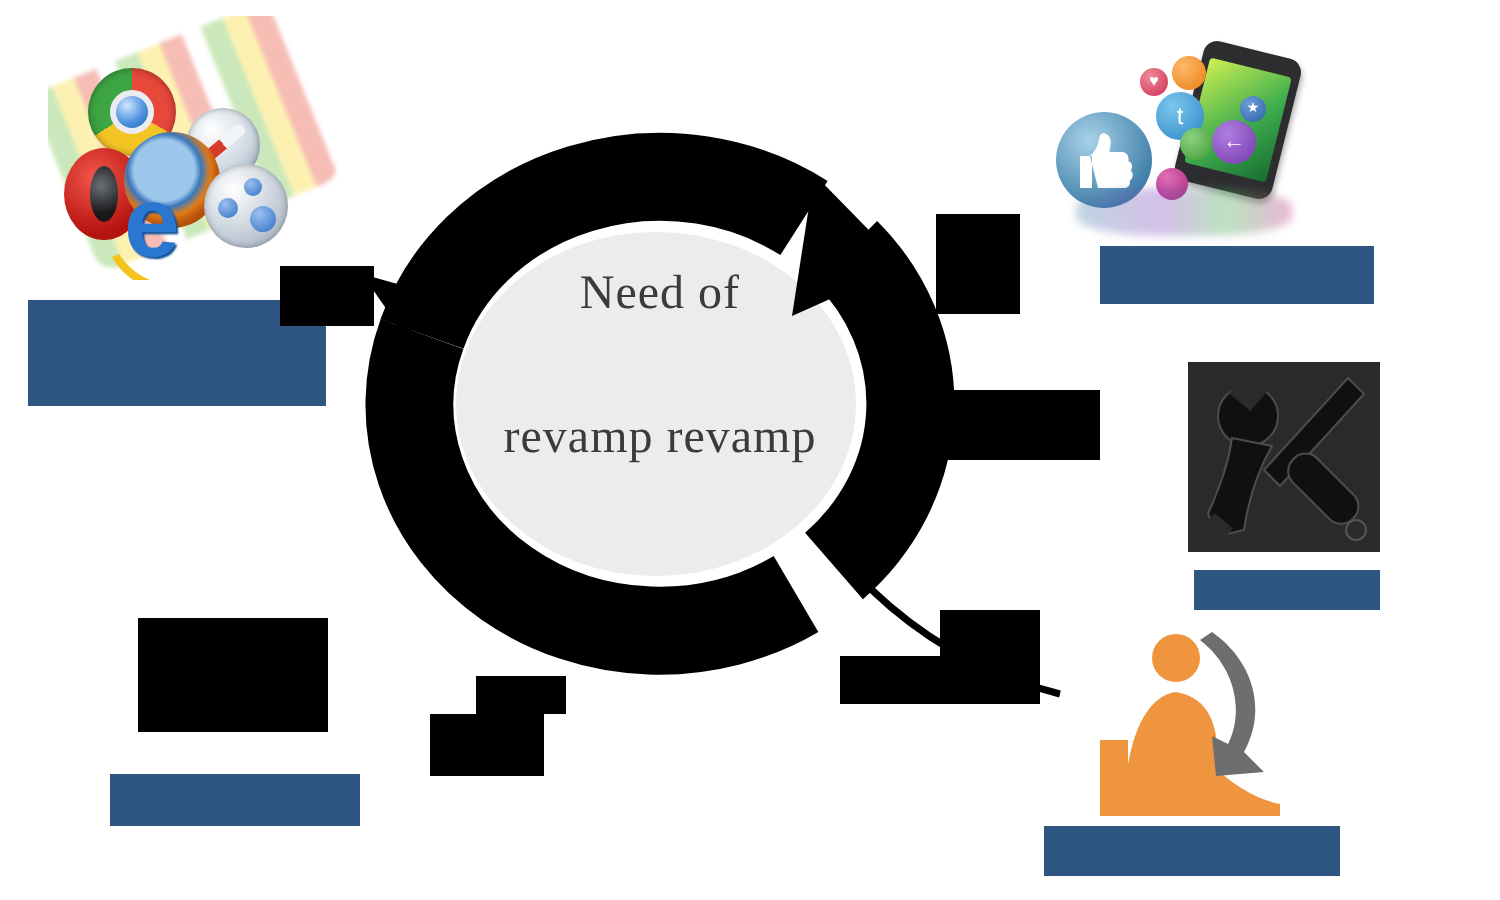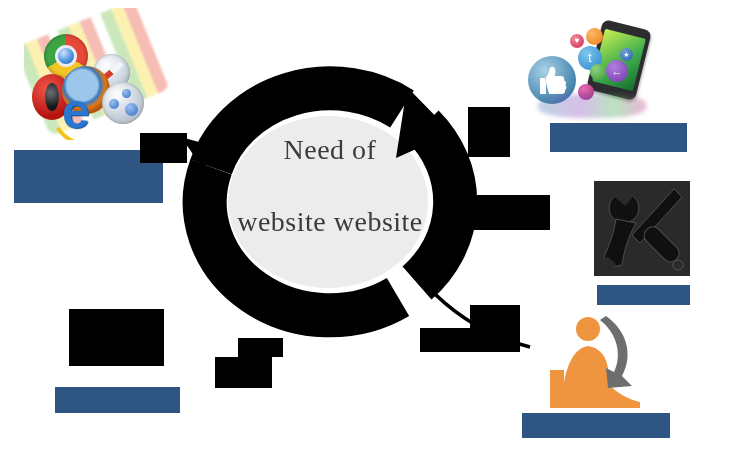--- a/index.html
+++ b/index.html
@@ -6,21 +6,21 @@
   #stage{
     position:relative;width:750px;height:450px;overflow:hidden;
     background:#fff;font-family:"Liberation Sans",sans-serif;
   }
   .abs{position:absolute;}
   
   #emblem-svg{position:absolute;left:0;top:0;width:750px;height:450px;z-index:1;}
   .title-line{
     position:absolute;left:180px;width:300px;text-align:center;z-index:3;
     font-family:"Liberation Serif","DejaVu Serif",serif;
-    font-size:28px;color:var(--title-text,#3b3b3b);letter-spacing:.5px;
+    font-size:24px;color:var(--title-text,#3b3b3b);letter-spacing:.5px;
   }
   
   .bar{position:absolute;background:var(--accent-blue,#2F5583);z-index:2;
        color:#fff;font-size:11px;line-height:1.1;overflow:hidden;}
   .block{position:absolute;background:#000;z-index:2;}
   
   #browsers{left:24px;top:8px;width:160px;height:132px;z-index:2;overflow:hidden;}
   .stripes{position:absolute;left:4px;top:12px;width:130px;height:96px;
     transform:rotate(-22deg);opacity:.75;border-radius:10px;filter:blur(1px);
     background:repeating-linear-gradient(90deg,
@@ -79,21 +79,21 @@
       <path d="M 211 167 A 125 113 0 0 1 402 109"></path>
       <path d="M 423 126 A 125 113 0 0 1 417 283"></path>
       <path d="M 211 167 A 125 113 0 0 0 398 297"></path>
     </g>
     <polygon points="407,87 452,133 396,158" fill="var(--emblem-black,#000)"></polygon>
     <polygon points="181,137 213,146 204,170" fill="var(--emblem-black,#000)"></polygon>
     <path d="M 426 285 Q 470 332 530 347" stroke="var(--emblem-black,#000)" stroke-width="3.5" fill="none"></path>
   </svg>
 
   <div class="title-line" style="top:134px">Need of</div>
-  <div class="title-line" style="top:206px">website website</div>
+  <div class="title-line" style="top:206px">revamp revamp</div>
 
   <div id="browsers" class="abs">
     <div class="stripes"></div>
     <div id="chrome-ic" class="ball">
         <div class="core"></div>
       </div>
     <div id="safari-ic" class="ball">
         <div class="needle"></div>
       </div>
     <div id="opera-ic" class="ball">

